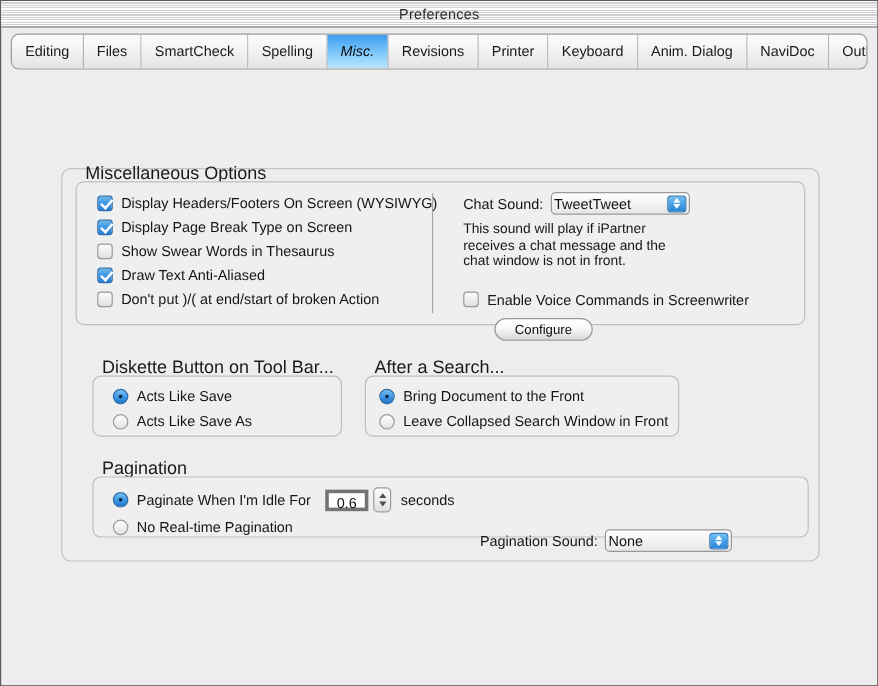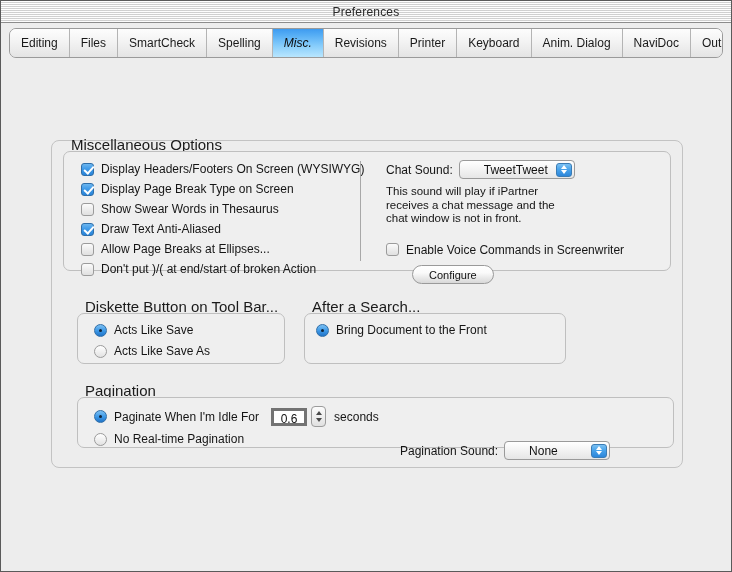--- a/index.html
+++ b/index.html
@@ -153,21 +153,21 @@
   }
 
   
   .popup {
     height: 19px;
     border: 1px solid #9a9a9a;
     border-radius: 4px;
     background: linear-gradient(to bottom, #ffffff 0%, #f4f4f4 45%, #e6e6e6 100%);
     display: inline-flex; align-items: center;
     position: relative;
-    padding: 0 24px 0 24px;
+    padding: 0 24px 0 2px;
     font-size: 12px; color: #121212;
     cursor: default;
     white-space: nowrap;
   }
   .popup-arrows {
     position: absolute;
     right: 2px; top: 1.5px;
     width: 16px; height: 14px;
     border-radius: 3px;
     background: linear-gradient(to bottom, #7bc1f3 0%, #49a3ea 45%, #2c86da 100%);
@@ -300,24 +300,20 @@
           <span class="cbox checked"></span>
           <span class="cb-label">Display Page Break Type on Screen</span>
         </div>
         <div class="row" style="margin-bottom:6px;">
           <span class="cbox"></span>
           <span class="cb-label">Show Swear Words in Thesaurus</span>
         </div>
         <div class="row" style="margin-bottom:6px;">
           <span class="cbox checked"></span>
           <span class="cb-label">Draw Text Anti-Aliased</span>
-        </div>
-        <div class="row" style="margin-bottom:6px;">
-          <span class="cbox"></span>
-          <span class="cb-label">Allow Page Breaks at Ellipses...</span>
         </div>
         <div class="row">
           <span class="cbox"></span>
           <span class="cb-label">Don't put )/( at end/start of broken Action</span>
         </div>
       </div>
 
       <div style="position:absolute; left:322px; top:8px; right:10px;">
         <div class="row">
           <span class="static-text">Chat Sound:</span>
@@ -357,20 +353,24 @@
     </div>
   </div>
 
   <div class="group" style="left:303px; top:240px; width:262px; height:66px;">
     <div class="group-label">After a Search...</div>
     <div class="group-box">
       <div style="position:absolute; left:11px; top:9px;">
         <div class="row" style="margin-bottom:7px;">
           <span class="radio on"></span>
           <span class="rd-label">Bring Document to the Front</span>
+        </div>
+        <div class="row">
+          <span class="radio"></span>
+          <span class="rd-label">Leave Collapsed Search Window in Front</span>
         </div>
       </div>
     </div>
   </div>
 
   <div class="group" style="left:76px; top:324px; width:597px; height:66px;">
     <div class="group-label">Pagination</div>
     <div class="group-box">
       <div style="position:absolute; left:16px; top:8px;">
         <div class="row" style="margin-bottom:5px;">

